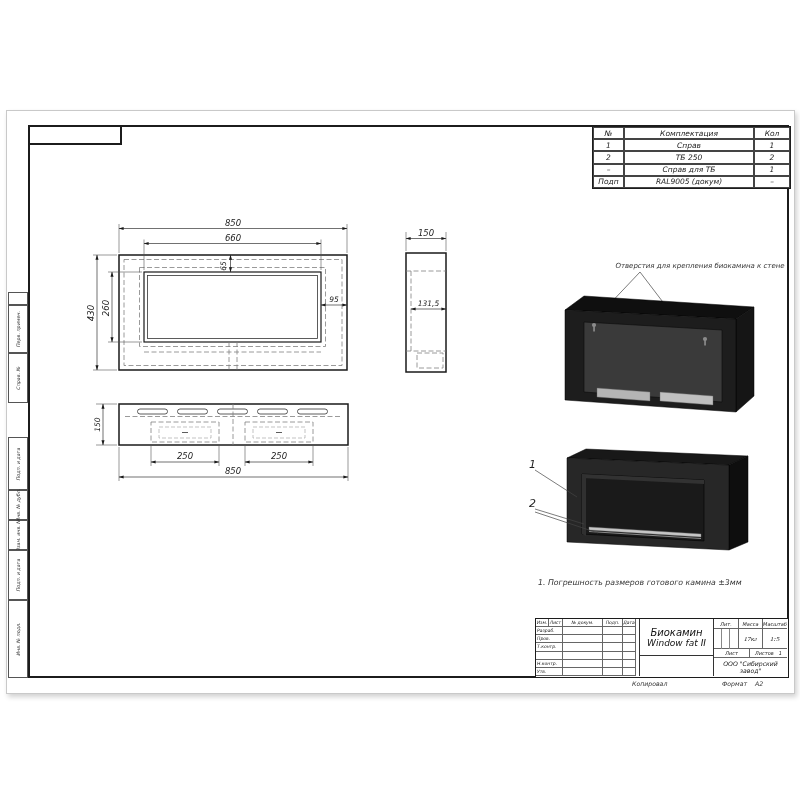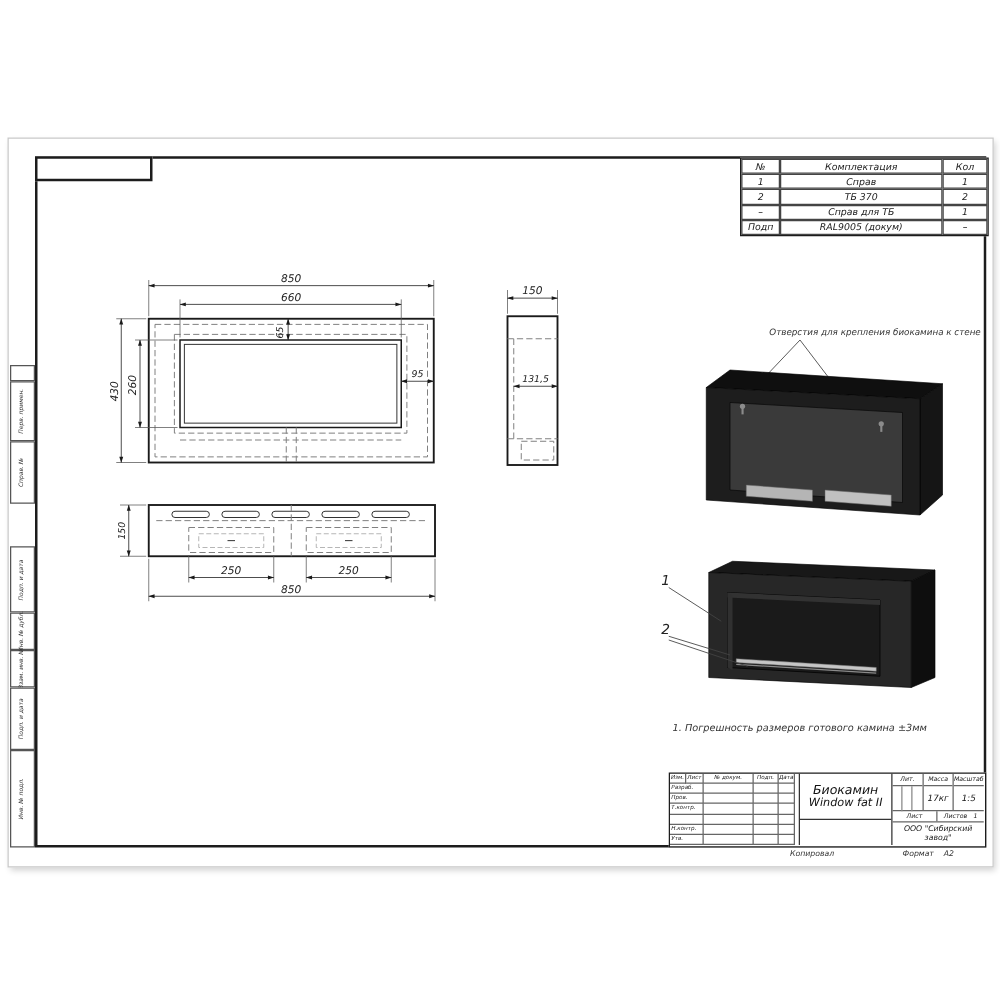--- a/index.html
+++ b/index.html
@@ -43,21 +43,21 @@
          font-size:4.5px;display:flex;align-items:center;justify-content:center;
          white-space:nowrap;overflow:hidden;color:#222;}
   #tb-left .lab{justify-content:flex-start;padding-left:1px;grid-column:span 2;}
   #tb-mid{position:absolute;left:103px;top:0;width:74px;height:57px;border-left:1px solid #333;box-sizing:border-box;}
   #tb-mid .ttl{position:absolute;left:0;top:0;width:100%;height:37px;display:flex;flex-direction:column;
          align-items:center;justify-content:center;border-bottom:1px solid #333;box-sizing:border-box;}
   #tb-mid .t1{font-size:10px;color:#111;}
   #tb-mid .t2{font-size:9px;color:#111;}
   #tb-right{position:absolute;left:177px;top:0;width:74px;height:57px;border-left:1px solid #333;box-sizing:border-box;}
   .tb-small{font-size:5px;color:#222;display:flex;align-items:center;justify-content:center;}
-  .tb-val{font-size:7px;color:#111;display:flex;align-items:center;justify-content:center;}
+  .tb-val{font-size:7px;color:#111;display:flex;align-items:center;justify-content:center;font-family:Liberation Serif, serif;}
   #below-frame{position:absolute;left:0;top:680px;width:800px;height:12px;font-size:6.2px;color:#333;}
 </style>
 </head>
 <body>
 
 <div id="stage">
   <div id="sheet"></div>
   <div id="frame"></div>
   <div id="corner-box"></div>
 
@@ -85,21 +85,21 @@
     </div>
 
   <div id="parts-table">
     <div class="pcell">№</div>
     <div class="pcell">Комплектация</div>
     <div class="pcell">Кол</div>
     <div class="pcell">1</div>
     <div class="pcell">Справ</div>
     <div class="pcell">1</div>
     <div class="pcell">2</div>
-    <div class="pcell">ТБ 370</div>
+    <div class="pcell">ТБ 250</div>
     <div class="pcell">2</div>
     <div class="pcell">–</div>
     <div class="pcell">Справ для ТБ</div>
     <div class="pcell">1</div>
     <div class="pcell">Подп</div>
     <div class="pcell">RAL9005 (докум)</div>
     <div class="pcell">–</div>
   </div>
 
   <svg style="position:absolute;left:85px;top:205px;" width="375" height="290" viewBox="85 205 375 290">

